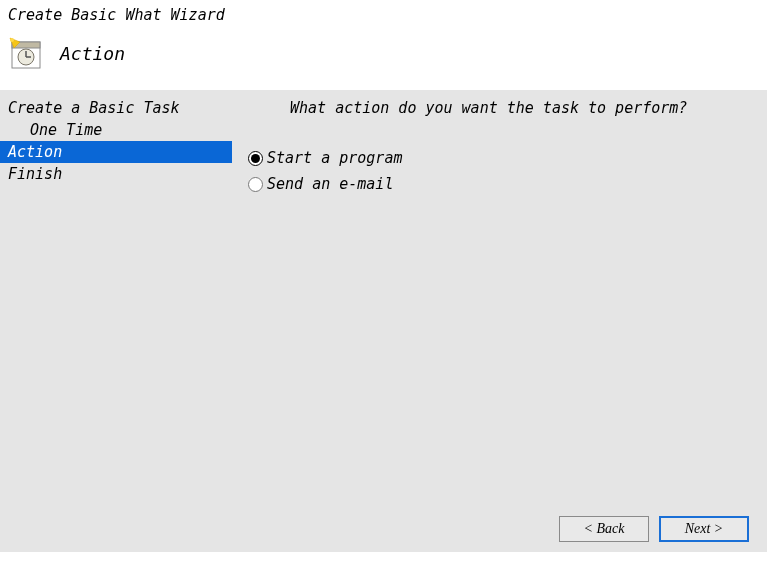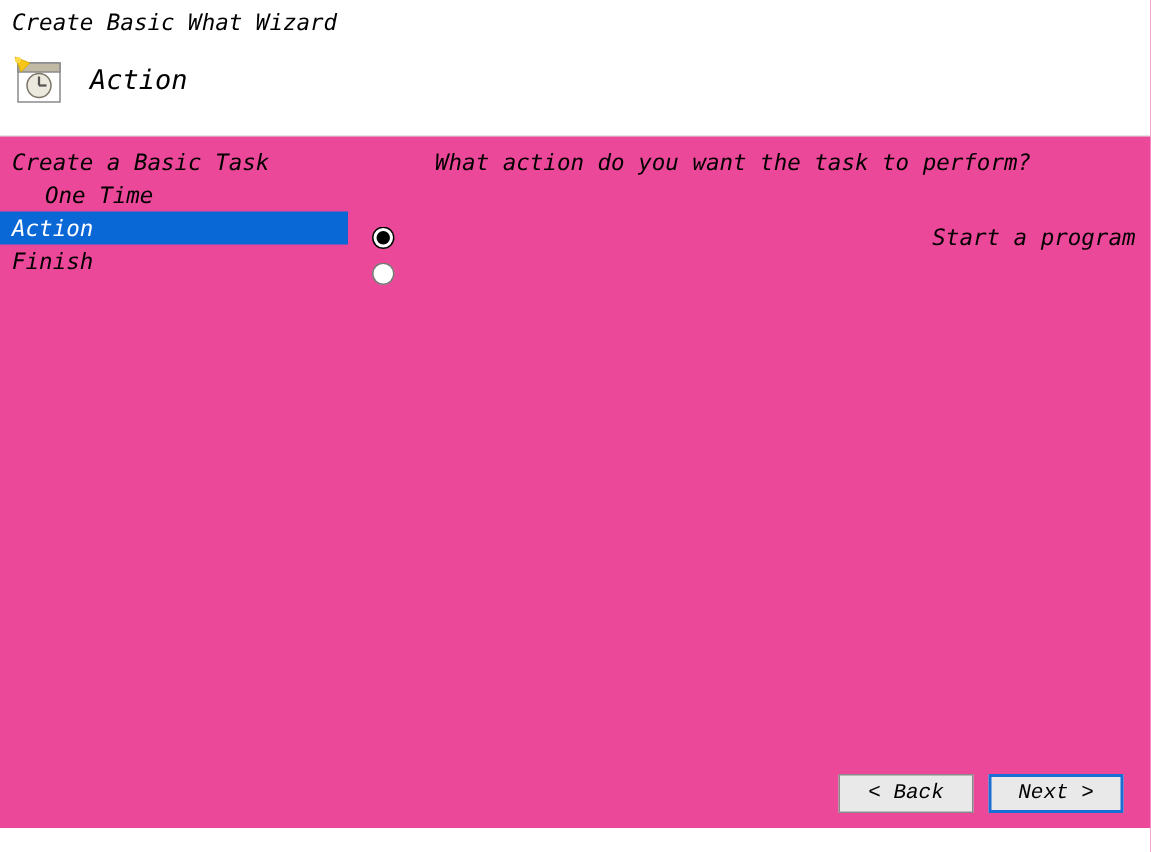--- a/index.html
+++ b/index.html
@@ -26,21 +26,21 @@
     .wizard-icon {
       width: 34px;
       height: 34px;
       position: relative;
     }
     .wizard-icon svg { display: block; }
     .header-title {
       font-size: 18px;
     }
     .main-area {
-      background: #ec4899;
+      background: #e5e5e5;
       border-top: 1px solid #e5e5e5;
       height: calc(568px - 106px);
       display: flex;
       position: relative;
     }
     .sidebar {
       width: 232px;
       padding-top: 6px;
     }
     .sidebar-item {
@@ -64,40 +64,39 @@
       font-size: 15px;
       padding-left: 48px;
     }
     .radio-row {
       display: flex;
       align-items: center;
       gap: 4px;
       padding: 4px 0 4px 6px;
       font-size: 15px;
       cursor: pointer;
-      justify-content: space-between;
     }
     .radio-row input[type="radio"] {
       width: 15px;
       height: 15px;
       accent-color: #000000;
     }
     .button-bar {
       position: absolute;
       bottom: 10px;
       right: 18px;
       display: flex;
       gap: 10px;
     }
     .btn {
       min-width: 90px;
       height: 26px;
       border: 1px solid #8a8a8a;
       background: #e9e9e9;
-      font-family: Liberation Mono, monospace;
+      font-family: Liberation Serif, serif;
       font-style: italic;
       font-size: 14px;
       cursor: pointer;
       display: inline-flex;
       align-items: center;
       justify-content: center;
     }
     .btn.primary {
       border: 2px solid #1a6fd6;
     }
@@ -132,20 +131,21 @@
 
   <div class="content">
     <div class="question">What action do you want the task to perform?</div>
 
     <label class="radio-row">
       <input type="radio" name="action" checked="" style="">
       <span>Start a program</span>
     </label>
     <label class="radio-row">
       <input type="radio" name="action" style="">
+      <span>Send an e-mail</span>
     </label>
   </div>
 
   <div class="button-bar">
     <button class="btn">&lt; Back</button>
     <button class="btn primary">Next &gt;</button>
   </div>
 </div>
 
 </body></html>

